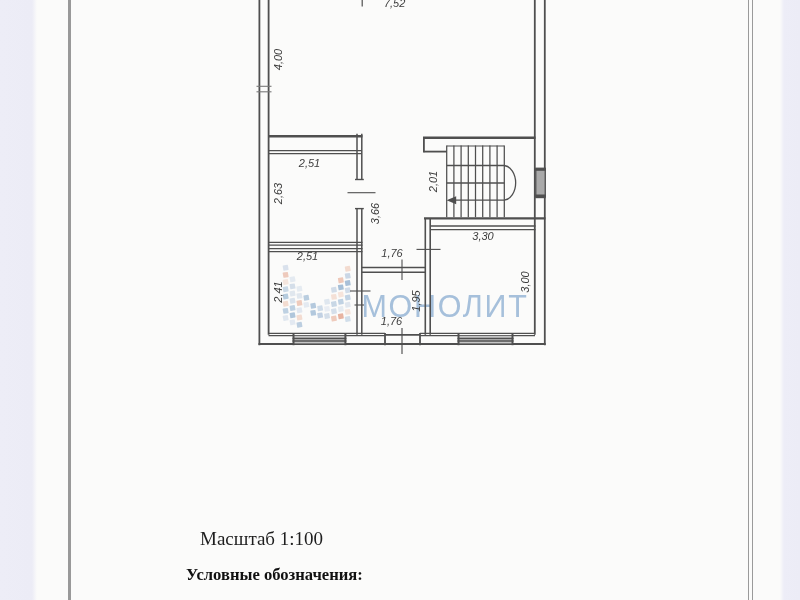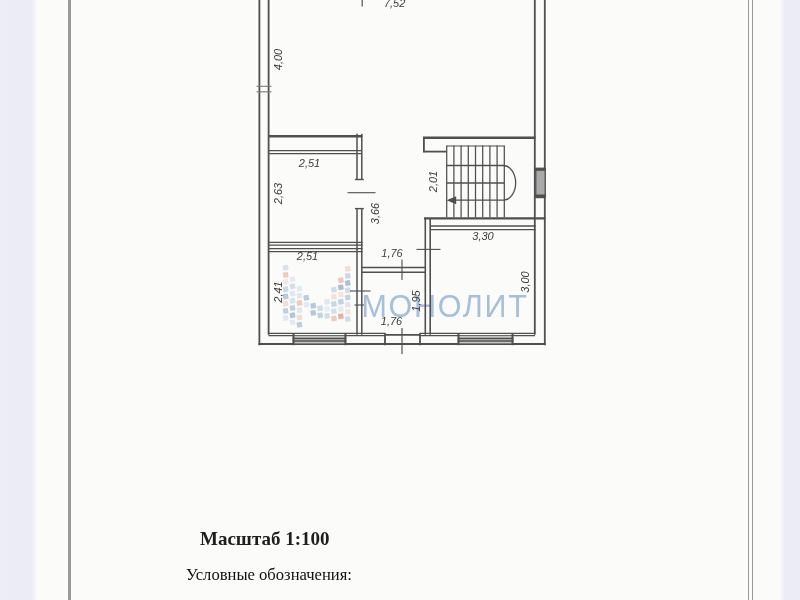--- a/index.html
+++ b/index.html
@@ -213,15 +213,15 @@
 <text x="391.5" y="324.5" font-size="11" fill="#3c3c3c" font-style="italic" font-family="Liberation Sans, sans-serif" text-anchor="middle">1,76</text>
 
 <text x="436.5" y="181.5" transform="rotate(-90 436.5 181.5)" font-size="11" fill="#3c3c3c" font-style="italic" font-family="Liberation Sans, sans-serif" text-anchor="middle">2,01</text>
 
 <text x="483.0" y="239.5" font-size="11" fill="#3c3c3c" font-style="italic" font-family="Liberation Sans, sans-serif" text-anchor="middle">3,30</text>
 
 <text x="528.5" y="282.0" transform="rotate(-90 528.5 282.0)" font-size="11" fill="#3c3c3c" font-style="italic" font-family="Liberation Sans, sans-serif" text-anchor="middle">3,00</text>
   </g>
 </svg>
 
-<div class="abs" style="left:200px;top:527.5px;font-family:'Liberation Serif',serif;font-size:19px;color:#1e1e1e;font-weight:bold;">Масштаб 1:100</div>
-
-<div class="abs" style="left:186px;top:564.5px;font-family:'Liberation Serif',serif;font-size:16.6px;font-weight:normal;color:#111;">Условные обозначения:</div>
+<div class="abs" style="left:200px;top:527.5px;font-family:'Liberation Serif',serif;font-size:19px;color:#1e1e1e;">Масштаб 1:100</div>
+
+<div class="abs" style="left:186px;top:564.5px;font-family:'Liberation Serif',serif;font-size:16.6px;font-weight:bold;color:#111;">Условные обозначения:</div>
 
 </body></html>

